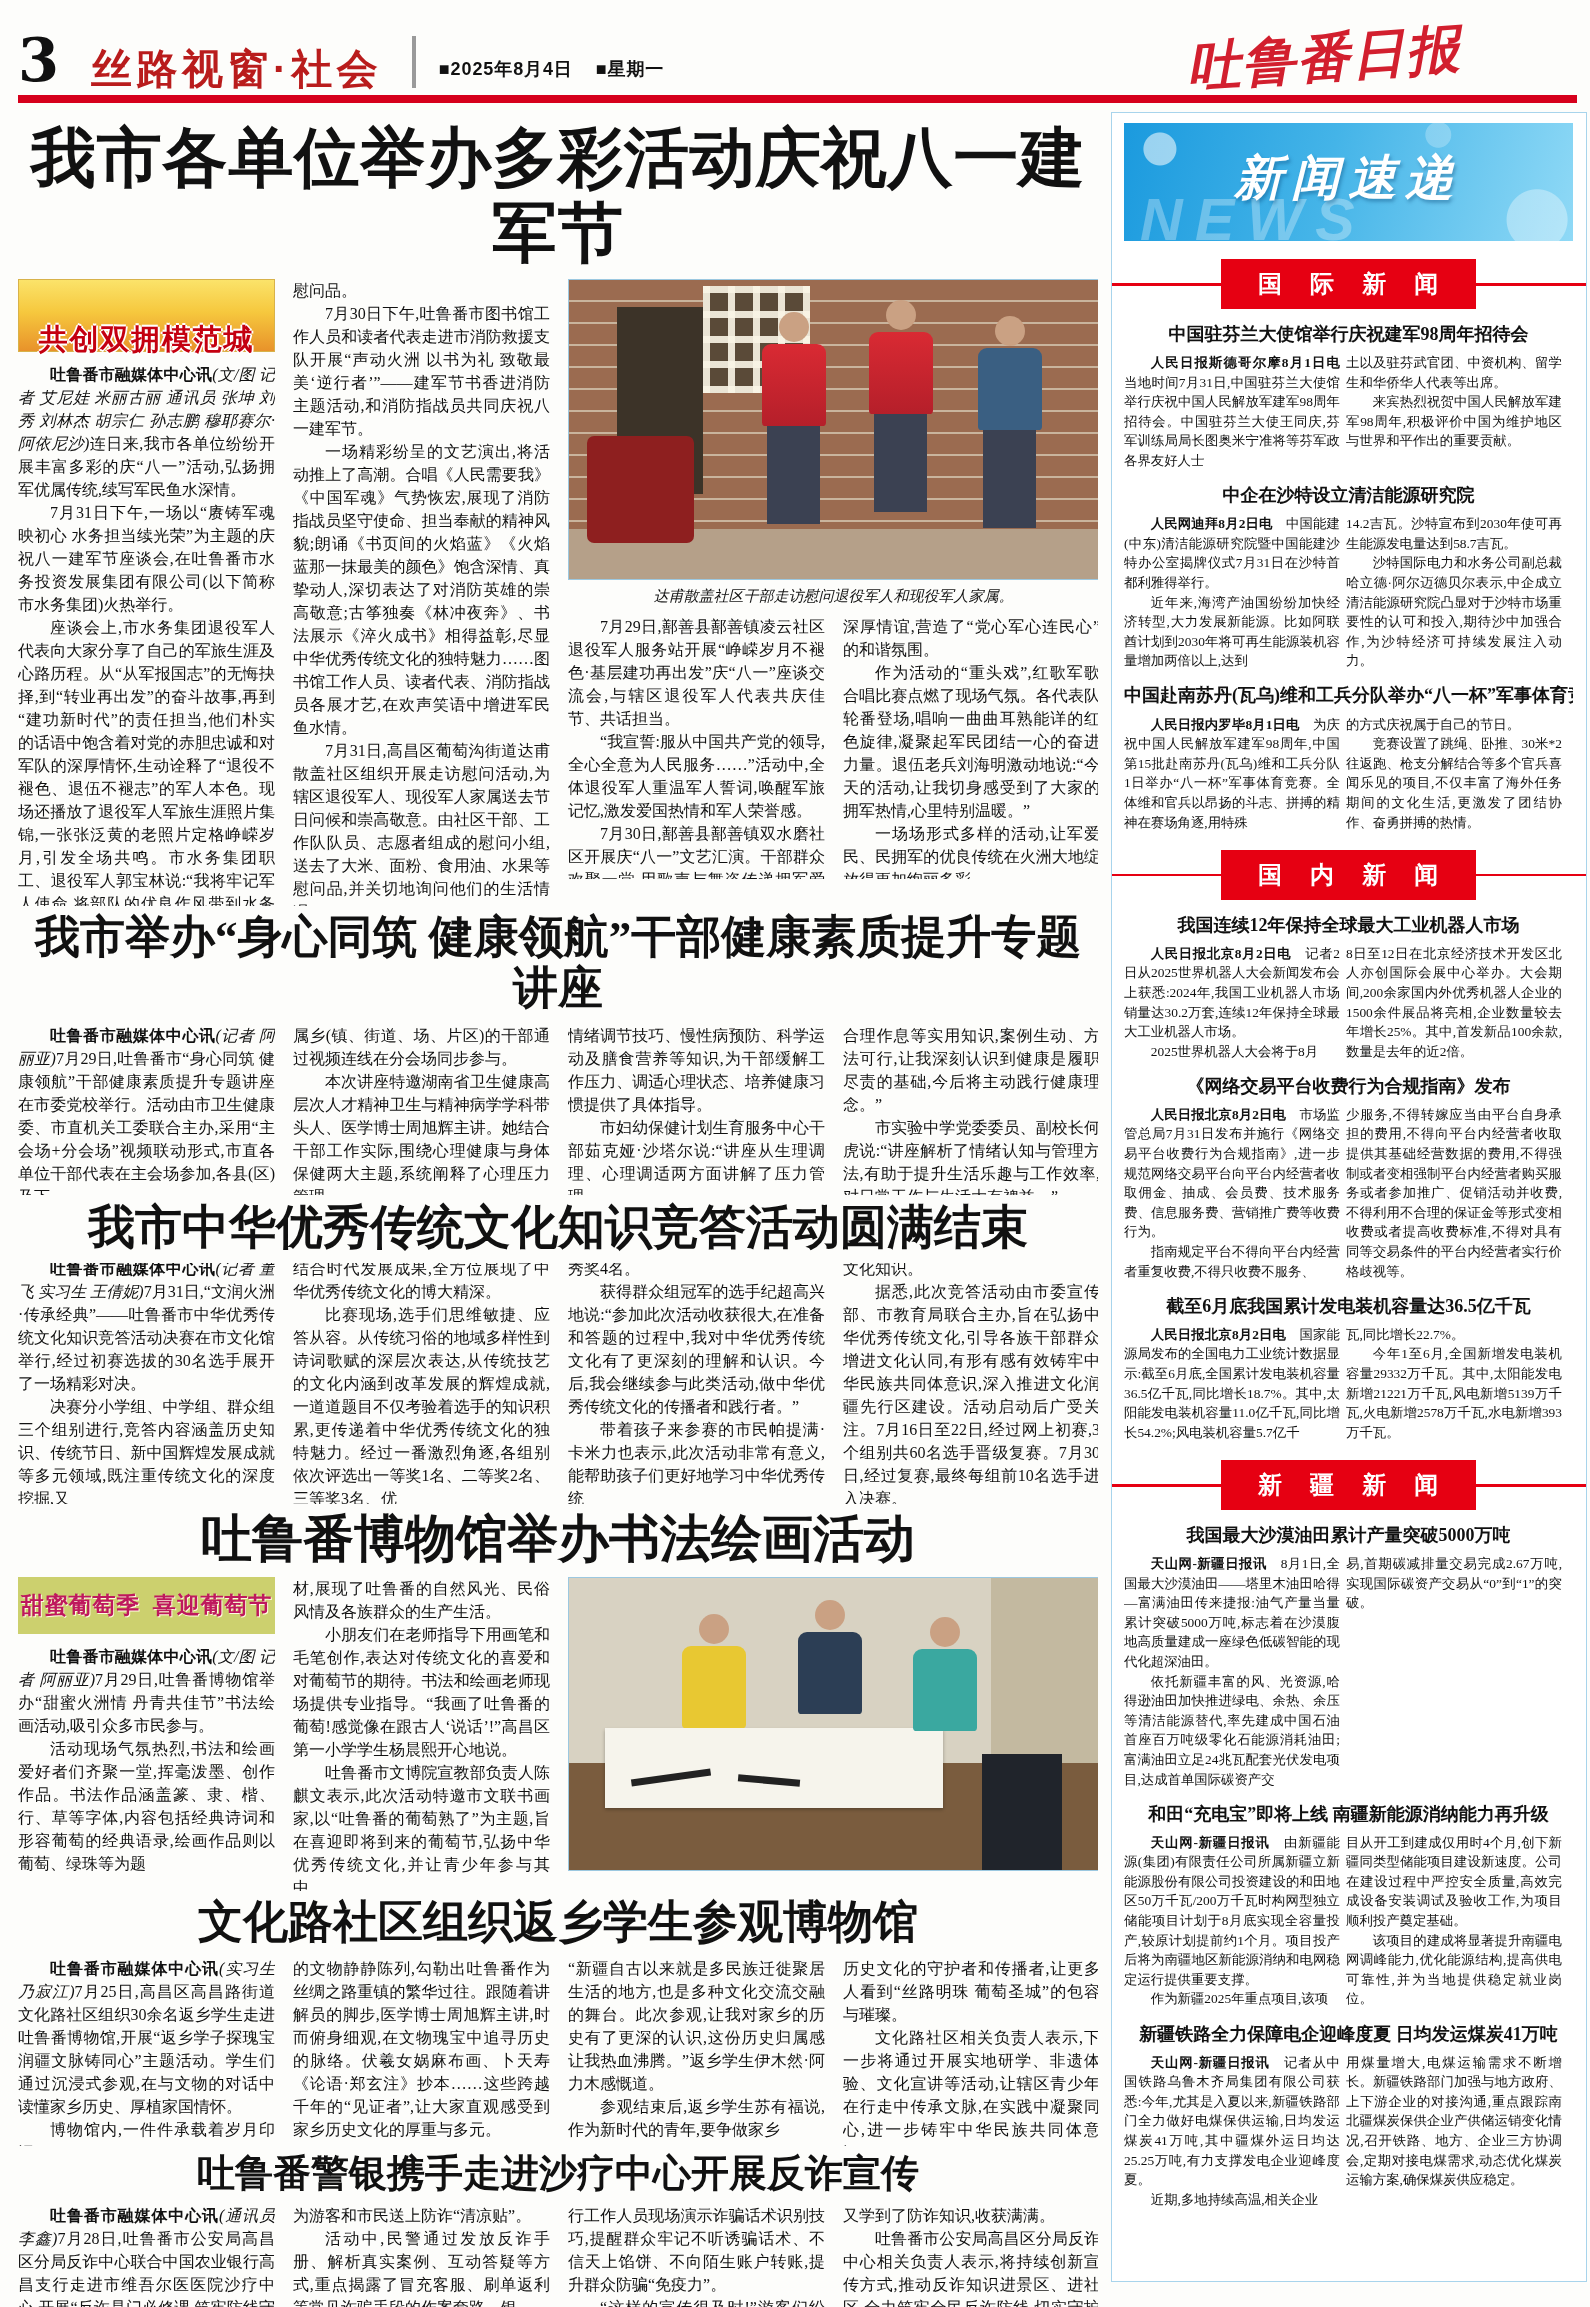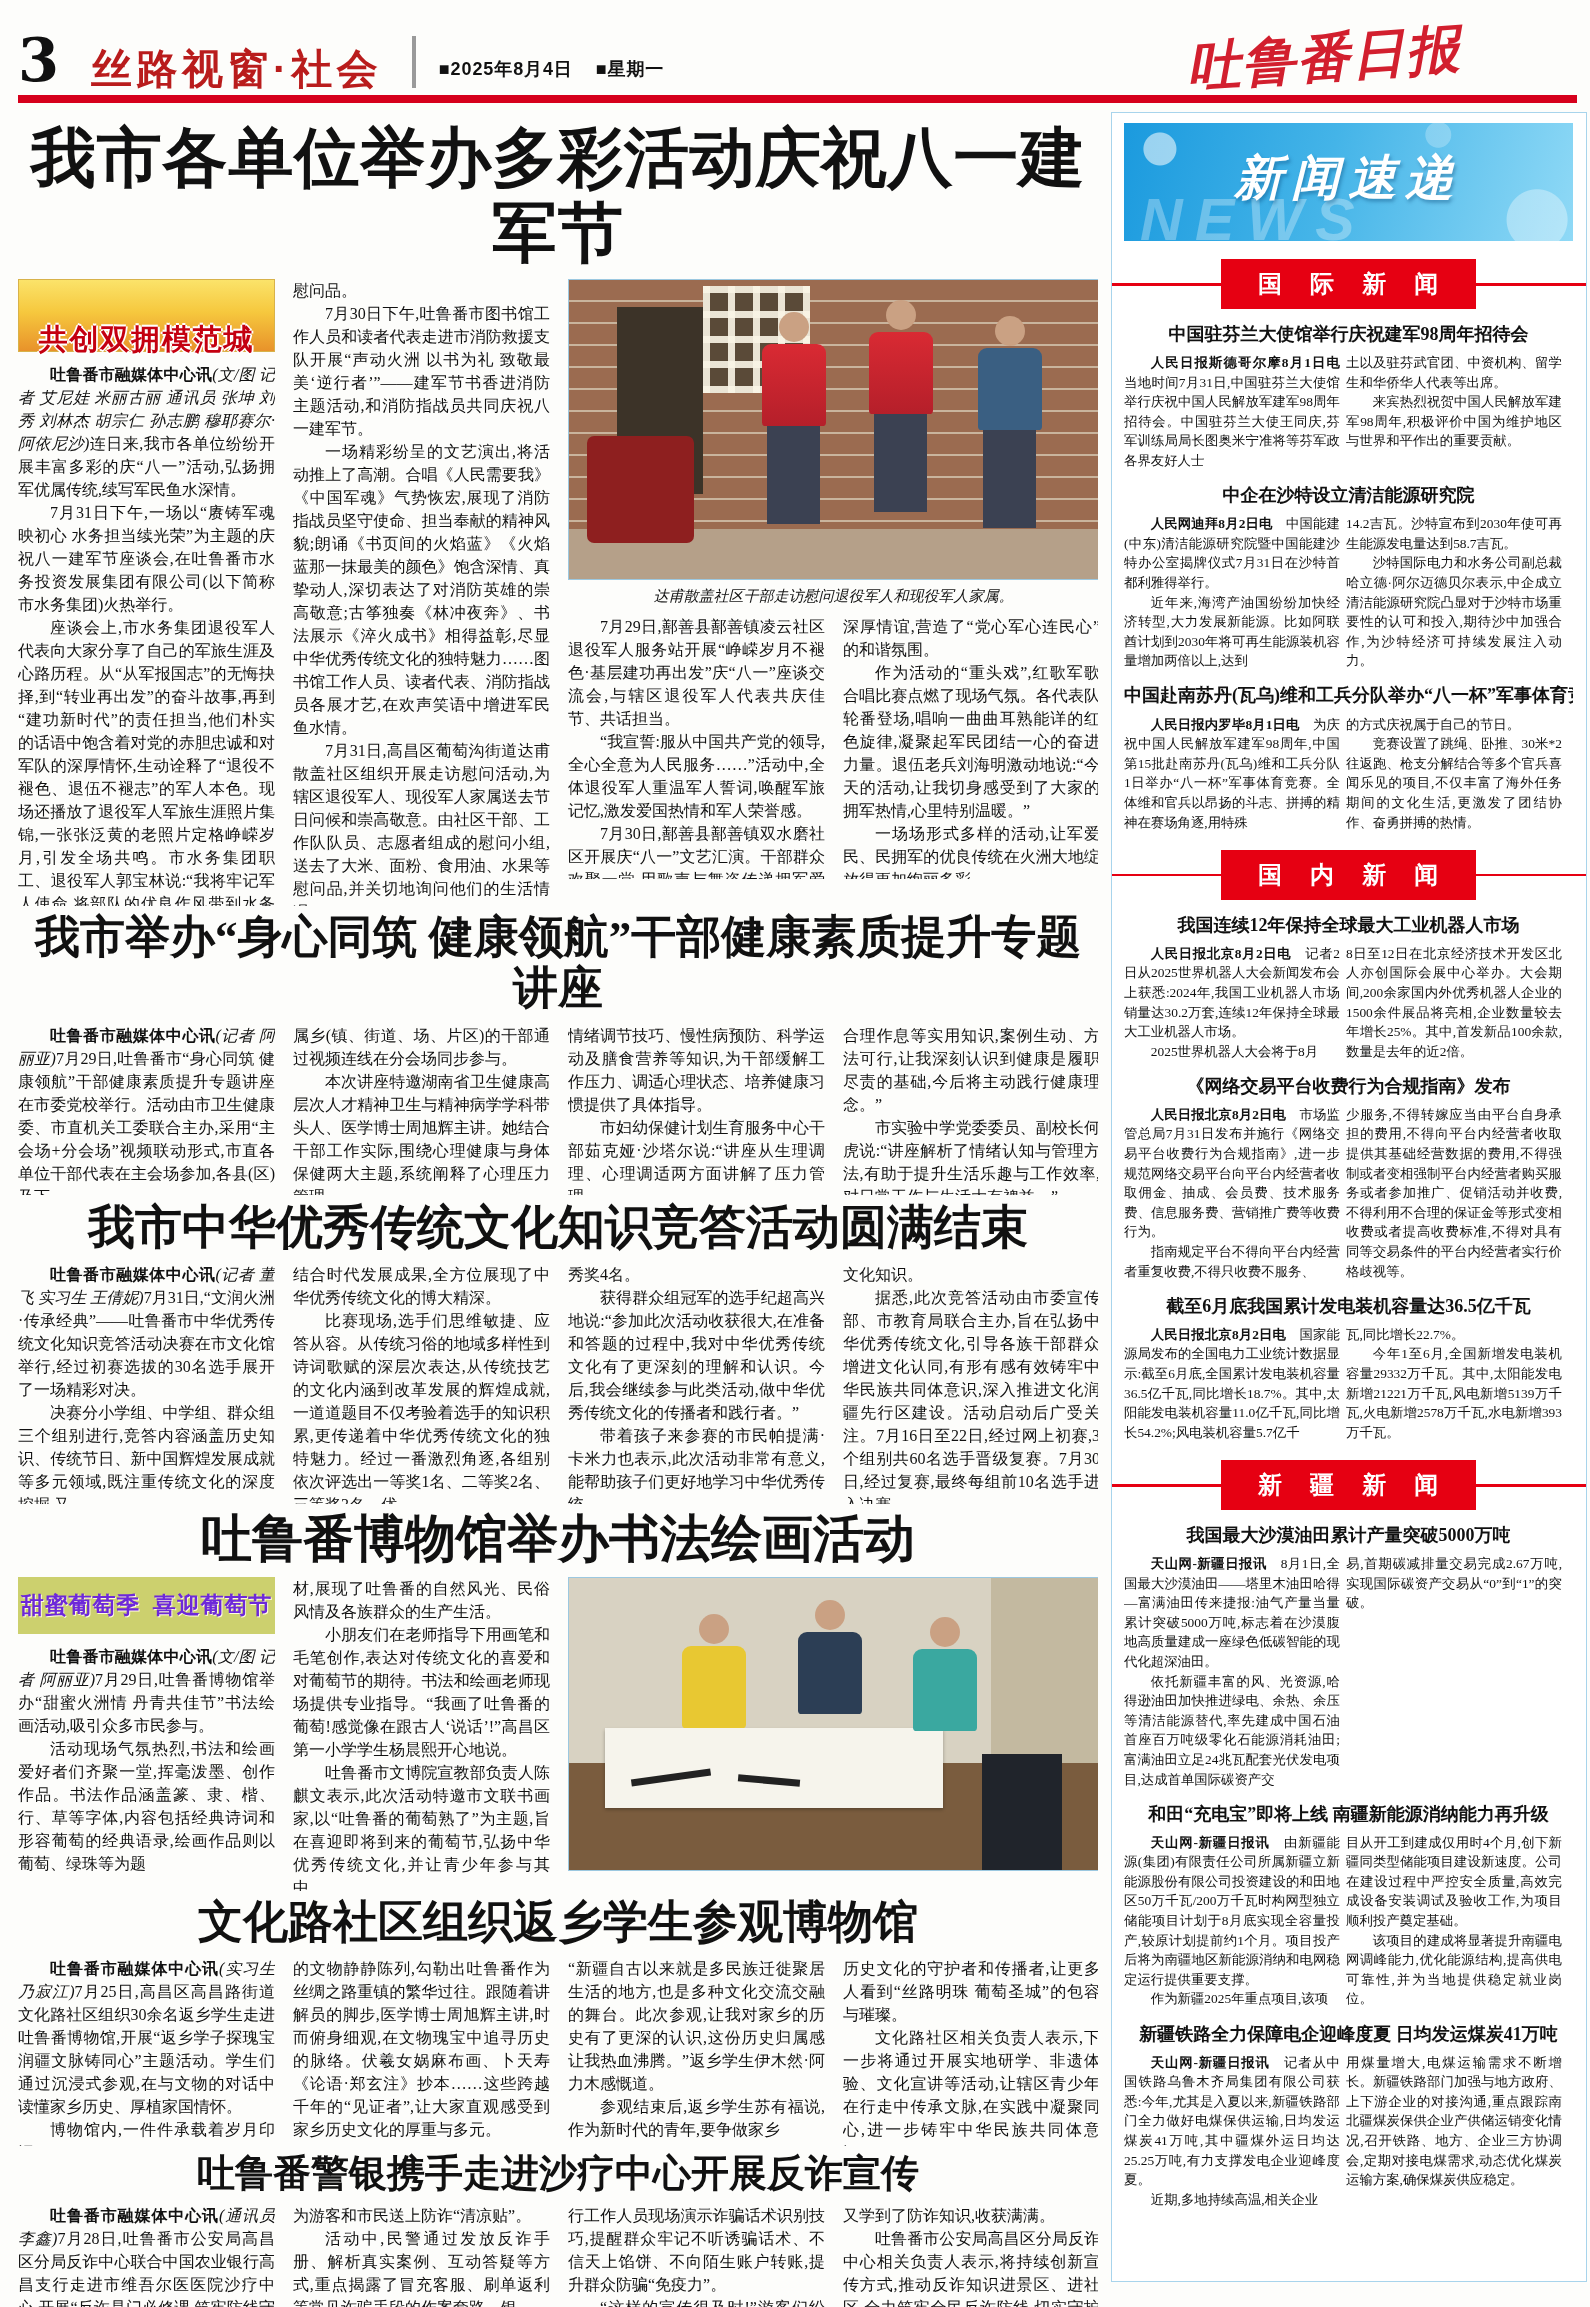--- a/index.html
+++ b/index.html
@@ -41,21 +41,21 @@
   .wide{width:531px;flex:none;}
   .photo-caption{font-style:italic;font-size:15px;text-align:center;margin:7.1px 0 9px 0;}
   
   .banner1{width:257px;height:73px;border:0.9px solid #d8b24a;box-sizing:border-box;
     background:linear-gradient(180deg,#fbe36a 0%,#f6c83e 45%,#e8922a 100%);
     display:flex;align-items:flex-end;justify-content:center;margin-bottom:10.7px;}
   .banner1 span{color:#c40010;font-weight:bold;font-size:29px;letter-spacing:1.8px;
     text-shadow:-1.8px 0 #fff,1.8px 0 #fff,0 -1.8px #fff,0 1.8px #fff;}
   .banner2{width:257px;height:57px;background:#ccd06e;display:flex;align-items:center;
     justify-content:center;gap:12.5px;margin-bottom:10.7px;}
-  .banner2 span{color:#6d28d9;font-weight:bold;font-size:23px;letter-spacing:0.9px;
+  .banner2 span{color:#be185d;font-weight:bold;font-size:23px;letter-spacing:0.9px;
     text-shadow:0.9px 0.9px 0 #fffbe0;}
   
   .photo{position:relative;overflow:hidden;background:#8a5a42;}
   .photo1{width:531px;height:301px;border:0.9px solid #9cc8e0;box-sizing:border-box;
     background:repeating-linear-gradient(180deg,#9b6b50 0 19.6px,#c9b49d 19.6px 22px);}
   .p1-ground{position:absolute;left:0;bottom:0;width:100%;height:50px;background:#b5a089;}
   .p1-door{position:absolute;left:48px;top:27px;width:86px;height:187px;background:#3c3328;}
   .p1-window{position:absolute;left:134px;top:5.3px;width:107px;height:107px;
     background:
      repeating-linear-gradient(90deg,rgba(250,245,230,.9) 0 7.1px,transparent 7.1px 25px),
@@ -200,21 +200,21 @@
             </div>
           <div class="col">
               <p class="para flush">合理作息等实用知识,案例生动、方法可行,让我深刻认识到健康是履职尽责的基础,今后将主动践行健康理念。”</p>
               <p class="para">市实验中学党委委员、副校长何虎说:“讲座解析了情绪认知与管理方法,有助于提升生活乐趣与工作效率,对日常工作与生活大有裨益。”</p>
             </div>
         </div>
       </div>
 
       <div>
         <div class="headline h-a3">我市中华优秀传统文化知识竞答活动圆满结束</div>
-        <div class="cols" style="height:241px;">
+        <div class="cols" style="height:241px;align-items:center;">
           <div class="col">
             <p class="para"><b class="byline-lead">吐鲁番市融媒体中心讯</b><span class="kai">(记者 董飞 实习生 王倩妮)</span><span>7月31日,“文润火洲·传承经典”——吐鲁番市中华优秀传统文化知识竞答活动决赛在市文化馆举行,经过初赛选拔的30名选手展开了一场精彩对决。</span></p>
             <div>
                 <p class="para">决赛分小学组、中学组、群众组三个组别进行,竞答内容涵盖历史知识、传统节日、新中国辉煌发展成就等多元领域,既注重传统文化的深度挖掘,又</p>
               </div>
           </div>
           <div class="col">
               <p class="para flush">结合时代发展成果,全方位展现了中华优秀传统文化的博大精深。</p>
               <p class="para">比赛现场,选手们思维敏捷、应答从容。从传统习俗的地域多样性到诗词歌赋的深层次表达,从传统技艺的文化内涵到改革发展的辉煌成就,一道道题目不仅考验着选手的知识积累,更传递着中华优秀传统文化的独特魅力。经过一番激烈角逐,各组别依次评选出一等奖1名、二等奖2名、三等奖3名、优</p>
             </div>

